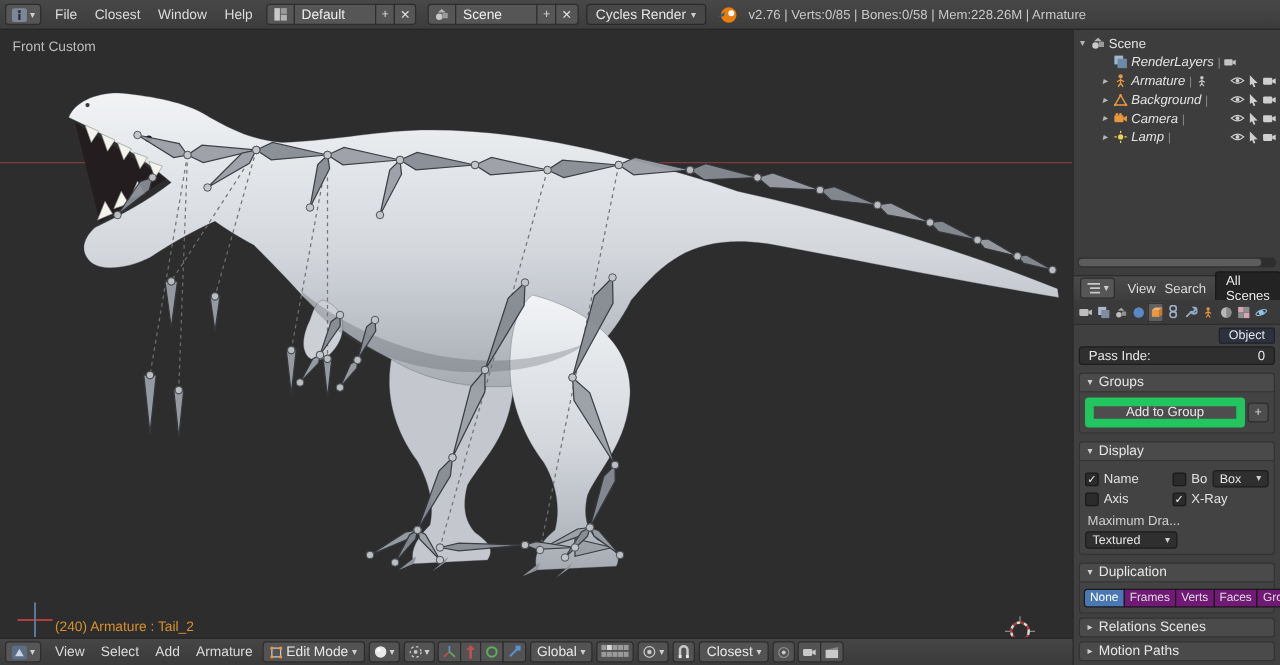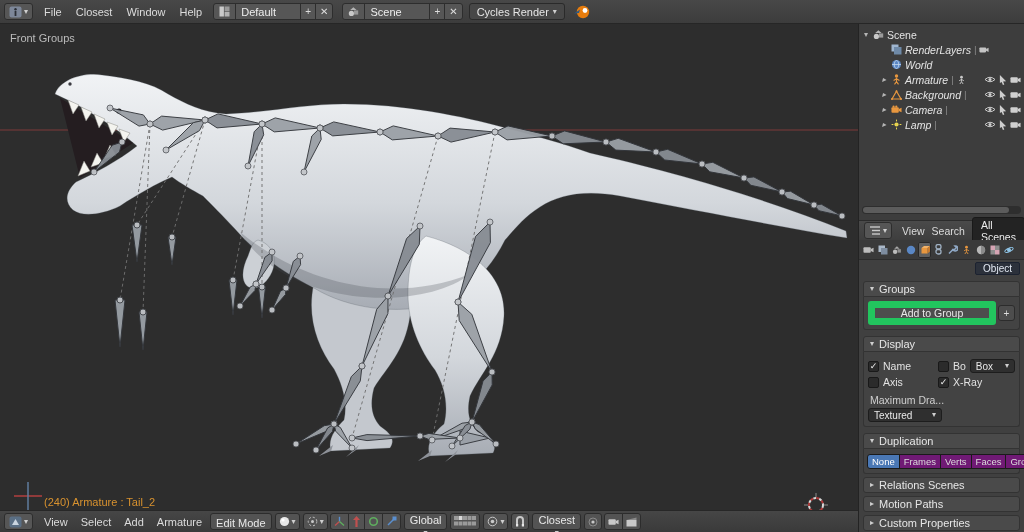--- a/index.html
+++ b/index.html
@@ -83,21 +83,21 @@
   .seg > div:last-child { border-radius:0 3px 3px 0; }
   .seg > div.active { background:#4a78b5; color:#fff; }
   .mt { margin-top:6px; } .mt2 { margin-top:3px; }
 
   
   .bottombar { position:absolute; left:0; top:510px; width:858px; height:22px;
                background:linear-gradient(#464646,#3a3a3a); border-top:1px solid #272727;
                display:flex; align-items:center; gap:3px; padding:0 4px; }
   .bb-menu { padding:1px 5px; color:#dcdcdc; }
   .hsel { display:flex; align-items:center; gap:3px; background:#535353; border:1px solid #2c2c2c;
-          border-radius:3px; height:17px; padding:0 5px; color:#e8e8e8;flex-direction:column; }
+          border-radius:3px; height:17px; padding:0 5px; color:#e8e8e8; }
   .ibtn { display:flex; align-items:center; justify-content:center; gap:2px; background:#535353;
           border:1px solid #2c2c2c; border-radius:3px; height:17px; padding:0 3px; }
   .igrp { display:flex; } .igrp .ibtn { border-radius:0; margin-left:-1px; }
   .igrp .ibtn:first-child { border-radius:3px 0 0 3px; } .igrp .ibtn:last-child { border-radius:0 3px 3px 0; }
 </style>
 </head>
 <body>
 
 <div class="app">
 
@@ -145,20 +145,21 @@
       <span>Cycles Render</span>
       <span class="tri">▾</span>
     </div>
 
     <svg width="18" height="16" viewBox="0 0 18 16" style="margin-left:6px">
       <circle cx="10" cy="8" r="6.2" fill="#e87d0d"></circle>
       <circle cx="12" cy="6.5" r="2.4" fill="#ffffff"></circle>
       <path d="M1,9.5 L7,5.5 L6,9 Z" fill="#2d5a87"></path>
     </svg>
 
+    <div class="stats">v2.76 | Verts:0/85 | Bones:0/58 | Mem:228.26M | Armature</div>
   </div>
 
   <div class="viewport">
     <svg width="858" height="486" viewBox="0 0 858 486">
       <defs>
         <linearGradient id="bodyg" x1="0" y1="0" x2="0" y2="1">
           <stop offset="0" stop-color="#f1f3f5"></stop>
           <stop offset="0.55" stop-color="#d3d7dc"></stop>
           <stop offset="1" stop-color="#a7acb4"></stop>
         </linearGradient>
@@ -342,21 +343,21 @@
         <circle cx="816" cy="481" r="7" fill="none" stroke="#d8d8d8" stroke-width="2" stroke-dasharray="3 3"></circle>
         <circle cx="816" cy="481" r="7" fill="none" stroke="#b23a3a" stroke-width="2" stroke-dasharray="3 3" stroke-dashoffset="3"></circle>
         <g stroke="#8a8a8a" stroke-width="1">
           <line x1="816" y1="469" x2="816" y2="473"></line>
             <line x1="816" y1="489" x2="816" y2="493"></line>
           <line x1="804" y1="481" x2="808" y2="481"></line>
             <line x1="824" y1="481" x2="828" y2="481"></line>
         </g>
       </g>
     </svg>
-    <div class="view-label">Front Groups</div>
+    <div class="view-label">Front Custom</div>
     <div class="active-label">(240) Armature : Tail_2</div>
   </div>
 
   <div class="rightcol">
 
     <div class="outliner">
       <div style="height:3px"></div>
       <div class="orow">
         <span class="disc">▾</span>
         <svg width="11" height="11" viewBox="0 0 11 11">
@@ -371,28 +372,20 @@
         <svg width="11" height="11" viewBox="0 0 11 11">
           <rect x="0.5" y="0.5" width="7" height="7" fill="#9fb6d0"></rect>
             <rect x="3" y="3" width="7.5" height="7.5" fill="#6f8aa8"></rect>
         </svg>
         <span>RenderLayers</span>
         <span class="pipe">|</span>
         <svg width="10" height="9" viewBox="0 0 12 9">
           <rect x="0.5" y="2" width="8" height="6" rx="1" fill="#c4c4c4"></rect>
             <path d="M8.5,4 L11.5,2.5 V7.5 L8.5,6 Z" fill="#c4c4c4"></path>
         </svg>
-      </div>
-      <div class="orow ind1">
-        <span class="disc"></span>
-        <svg width="11" height="11" viewBox="0 0 11 11">
-          <circle cx="5.5" cy="5.5" r="4.5" fill="#5a87c5"></circle>
-            <path d="M1,5.5 H10 M5.5,1 a5.5,5.5 0 0 1 0,9 M5.5,1 a5.5,5.5 0 0 0 0,9" stroke="#cfe0f2" fill="none" stroke-width="0.7"></path>
-        </svg>
-        <span>World</span>
       </div>
 
       <div class="orow ind1">
         <span class="disc">▸</span>
         <svg width="11" height="11" viewBox="0 0 11 11">
           <circle cx="5.5" cy="2" r="1.7" fill="#e8973f"></circle>
           <path d="M5.5,3.8 V7.6 M5.5,4.8 L2.6,6.4 M5.5,4.8 L8.4,6.4 M5.5,7.6 L3.5,10.4 M5.5,7.6 L7.5,10.4" stroke="#e8973f" stroke-width="1.1" fill="none"></path>
         </svg>
         <span>Armature</span>
         <span class="pipe">|</span>
@@ -578,20 +571,24 @@
             <svg width="10" height="10" viewBox="0 0 10 10">
               <circle cx="5" cy="5" r="2" fill="#8fc5e8"></circle>
               <ellipse cx="5" cy="5" rx="4.5" ry="1.7" fill="none" stroke="#8fc5e8" stroke-width="0.9" transform="rotate(-25 5 5)"></ellipse>
             </svg>
           </div>
       </div>
 
       <div class="pcontent">
         <div class="ctx-chip">Object</div>
 
+        <div class="numfield">
+          <span>Pass Inde:</span>
+          <span>0</span>
+        </div>
 
         <div class="phead mt">
           <span class="tri">▾</span>
           <span>Groups</span>
         </div>
         <div class="pbody" style="display:flex;align-items:center">
           <div class="wide-btn">Add to Group</div>
           <div class="sq-btn">+</div>
         </div>
 

